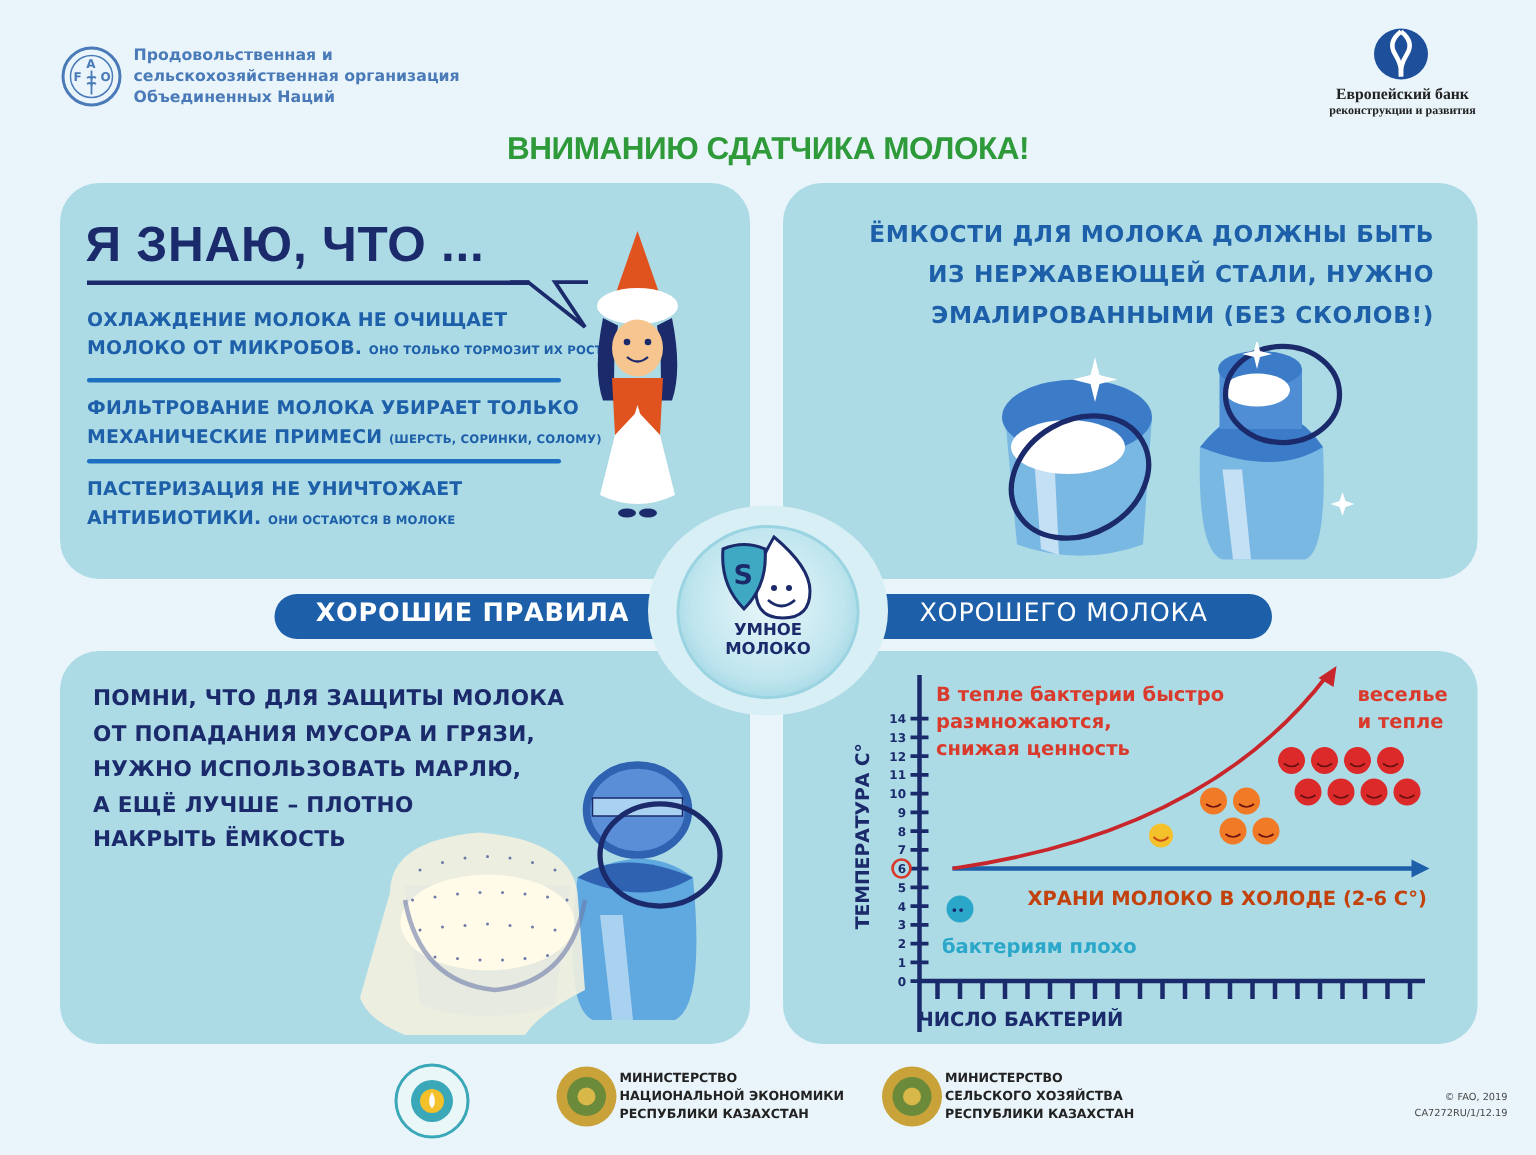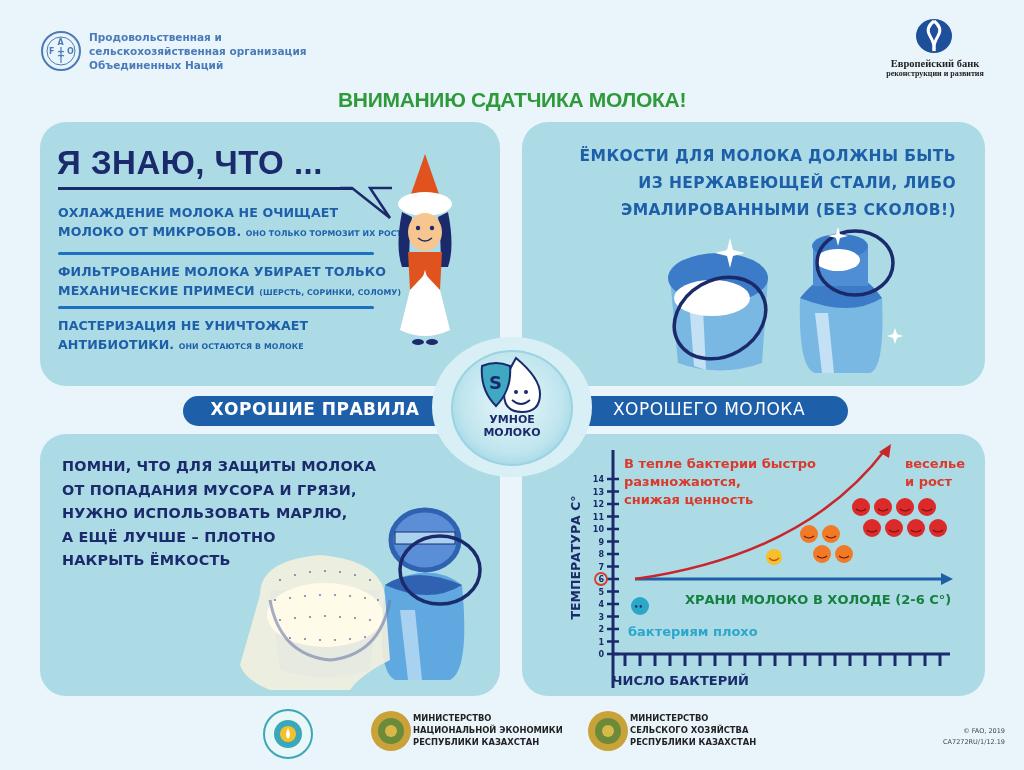--- a/index.html
+++ b/index.html
@@ -52,21 +52,21 @@
      background: radial-gradient(circle at 50% 45%, #e9f7fa 0%, #bfe5ee 60%, #7fc7d9 100%); border: 2px solid #9ad3e1; }
   .center-label { left: 451px; top: 413px; width: 122px; text-align: center; font-size: 11px; line-height: 13px; font-weight: bold; color: #1b2a6b; }
 
   
   .bl-text { left: 62px; top: 455px; font-size: 14.4px; line-height: 23.6px; font-weight: bold; color: #1b2a6b; letter-spacing: 0.2px; }
 
   
   .chart-svg { left: 555px; top: 440px; width: 430px; height: 255px; }
   .chart-title { left: 624px; top: 455px; font-size: 13px; line-height: 18px; font-weight: bold; color: #d93a2b; }
   .growth-label { left: 905px; top: 455px; font-size: 13px; line-height: 18px; font-weight: bold; color: #d93a2b; }
-  .cold-label { left: 685px; top: 592px; font-size: 13px; font-weight: bold; color: #15803d; }
+  .cold-label { left: 685px; top: 592px; font-size: 13px; font-weight: bold; color: #c2410c; }
   .bad-label { left: 628px; top: 624px; font-size: 13px; font-weight: bold; color: #2aa7c9; }
   .xlabel { left: 612px; top: 673px; font-size: 13px; font-weight: bold; color: #1b2a6b; }
   .ylabel { left: 510px; top: 550px; width: 130px; text-align: center; font-size: 12.5px; font-weight: bold; color: #1b2a6b; transform: rotate(-90deg); transform-origin: center; }
 
   
   .union-logo { left: 262px; top: 708px; width: 52px; height: 52px; }
   .coat { width: 42px; height: 42px; }
   .coat1 { left: 370px; top: 710px; }
   .coat2 { left: 587px; top: 710px; }
   .min-text { font-size: 8.4px; line-height: 12px; font-weight: bold; color: #222; }
@@ -140,21 +140,21 @@
   <path d="M28 86 Q35 92 42 86" stroke="#1b2a6b" stroke-width="1.5" fill="none"></path>
   <path d="M18 100 L52 100 L50 138 L20 138 Z" fill="#e0531f"></path>
   <path d="M35 118 L18 175 Q35 183 52 175 Z" fill="#ffffff"></path>
   <path d="M20 138 L10 178 Q35 190 60 178 L50 138 L35 122 Z" fill="#ffffff"></path>
   <ellipse cx="28" cy="190" rx="6" ry="3" fill="#1b2a6b"></ellipse>
   <ellipse cx="42" cy="190" rx="6" ry="3" fill="#1b2a6b"></ellipse>
 </svg>
 
 <div class="abs tr-text">
   <div>ЁМКОСТИ ДЛЯ МОЛОКА ДОЛЖНЫ БЫТЬ</div>
-  <div>ИЗ НЕРЖАВЕЮЩЕЙ СТАЛИ, ЛИБО</div>
+  <div>ИЗ НЕРЖАВЕЮЩЕЙ СТАЛИ, НУЖНО</div>
   <div>ЭМАЛИРОВАННЫМИ (БЕЗ СКОЛОВ!)</div>
 </div>
 <svg class="abs" style="left:650px;top:228px;width:290px;height:150px;" viewBox="0 0 290 150">
 
   <path d="M20 50 L28 135 Q70 150 112 135 L118 50 Z" fill="#7ab8e4"></path>
   <path d="M38 60 L44 138 L56 142 L52 60 Z" fill="#c4e0f5"></path>
   <ellipse cx="68" cy="50" rx="50" ry="25" fill="#3b7bc8"></ellipse>
   <ellipse cx="62" cy="70" rx="38" ry="18" fill="#ffffff"></ellipse>
   <ellipse cx="70" cy="90" rx="48" ry="38" fill="none" stroke="#1b2a6b" stroke-width="3.5" transform="rotate(-30 70 90)"></ellipse>
   <path d="M80 10 L83 22 L95 25 L83 28 L80 40 L77 28 L65 25 L77 22 Z" fill="#ffffff"></path>
@@ -353,21 +353,21 @@
   </g>
 </svg>
 <div class="abs ylabel">ТЕМПЕРАТУРА С°</div>
 <div class="abs chart-title">
   <div>В тепле бактерии быстро</div>
   <div>размножаются,</div>
   <div>снижая ценность</div>
 </div>
 <div class="abs growth-label">
   <div>веселье</div>
-  <div>и рост</div>
+  <div>и тепле</div>
 </div>
 <div class="abs cold-label">ХРАНИ МОЛОКО В ХОЛОДЕ (2-6 С°)</div>
 <div class="abs bad-label">бактериям плохо</div>
 <div class="abs xlabel">ЧИСЛО БАКТЕРИЙ</div>
 
 <svg class="abs union-logo" viewBox="0 0 52 52">
   <circle cx="26" cy="26" r="24" fill="#eaf7f8" stroke="#3aa8b8" stroke-width="2"></circle>
   <circle cx="26" cy="26" r="14" fill="#3aa8b8"></circle>
   <circle cx="26" cy="26" r="8" fill="#f4c12b"></circle>
   <path d="M26 20 Q22 27 26 31 Q30 27 26 20 Z" fill="#ffffff"></path>

